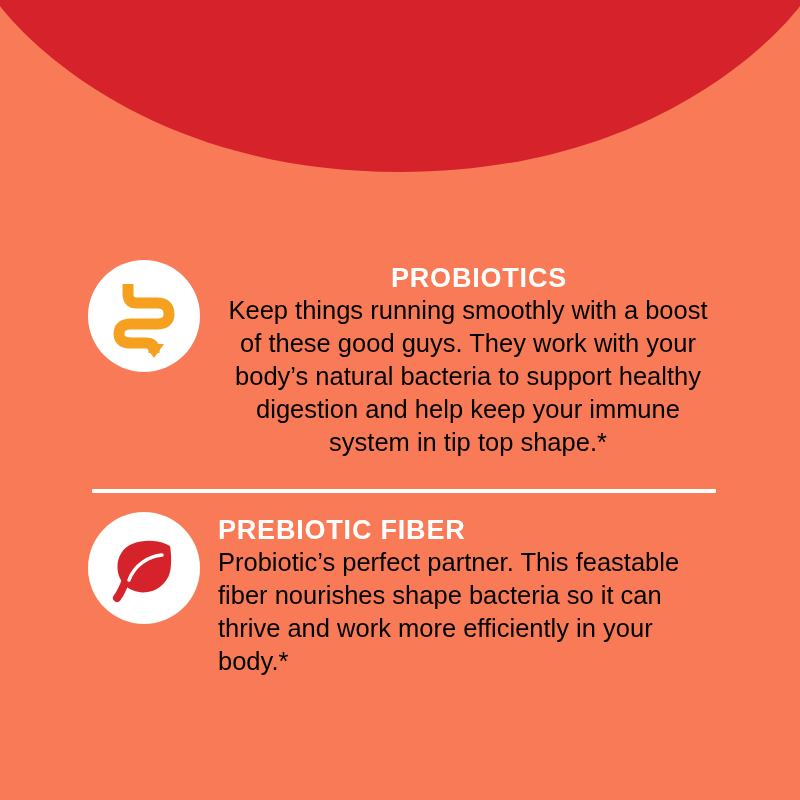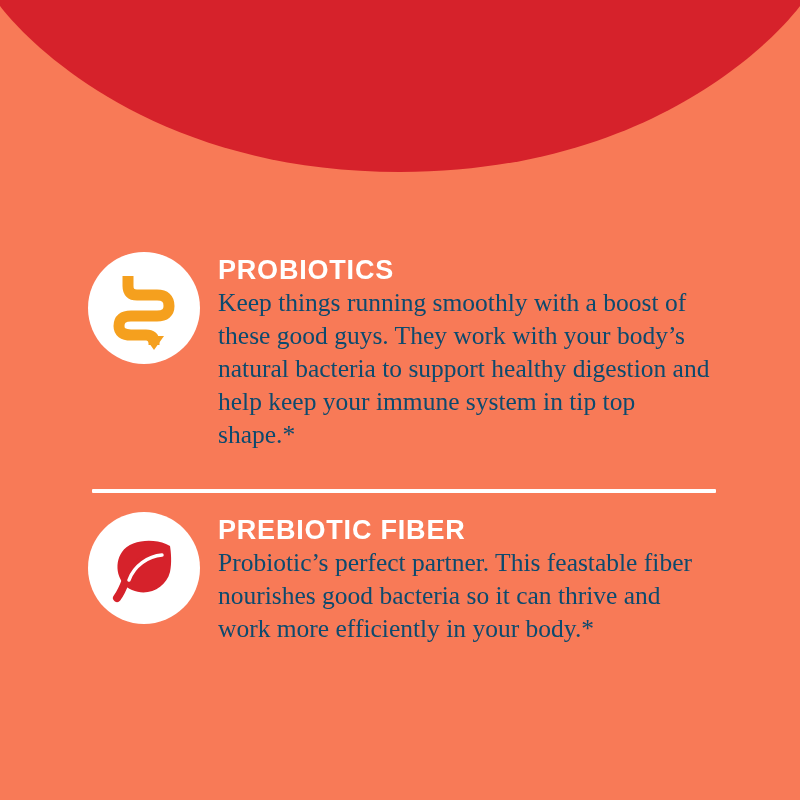--- a/index.html
+++ b/index.html
@@ -50,21 +50,21 @@
   }
 
   
   .section {
     position: absolute;
     left: 0;
     width: 800px;
     display: flex;
     align-items: flex-start;
   }
-  .section-probiotics { top: 252px; }
+  .section-probiotics { top: 260px; text-align: center; }
   .section-prebiotic  { top: 512px; }
 
   .icon-badge {
     flex: 0 0 auto;
     width: 112px;
     height: 112px;
     margin-left: 88px;
     border-radius: 50%;
     background: #FFFFFF;
     display: flex;
@@ -83,22 +83,22 @@
   .section-heading {
     color: #FFFFFF;
     font-family: "Liberation Sans", sans-serif;
     font-weight: bold;
     font-size: 27px;
     line-height: 32px;
     letter-spacing: 0.8px;
   }
 
   .section-body {
-    color: #0c4a6e;
-    font-family: Liberation Serif, serif;
+    color: #000000;
+    font-family: Liberation Sans, sans-serif;
     font-weight: normal;
     font-size: 25.5px;
     line-height: 33px;
     max-width: 500px;
   }
 
   
   .divider {
     position: absolute;
     left: 92px;
@@ -140,17 +140,17 @@
   <div class="section section-prebiotic">
     <div class="icon-badge">
       <svg width="80" height="80" viewBox="0 0 80 80" aria-hidden="true">
         <path d="M 62,16 C 48,10 26,12 18,24 C 9,37 14,56 28,62 C 44,69 62,60 66,44 C 68,35 67,24 66,18 Z" fill="#D6222B"></path>
         <path d="M 60,26 C 44,26 28,36 22,52 C 19,60 16,66 13,70" fill="none" stroke="#D6222B" stroke-width="8" stroke-linecap="round"></path>
         <path d="M 58,27 C 44,28 30,38 25,52" fill="none" stroke="#FFFFFF" stroke-width="3.5" stroke-linecap="round"></path>
       </svg>
     </div>
     <div class="section-text">
       <div class="section-heading">PREBIOTIC FIBER</div>
-      <div class="section-body">Probiotic’s perfect partner. This feastable fiber nourishes good bacteria so it can thrive and work more efficiently in your body.*</div>
+      <div class="section-body">Probiotic’s perfect partner. This feastable fiber nourishes shape bacteria so it can thrive and work more efficiently in your body.*</div>
     </div>
   </div>
 
 </div>
 
 </body></html>

